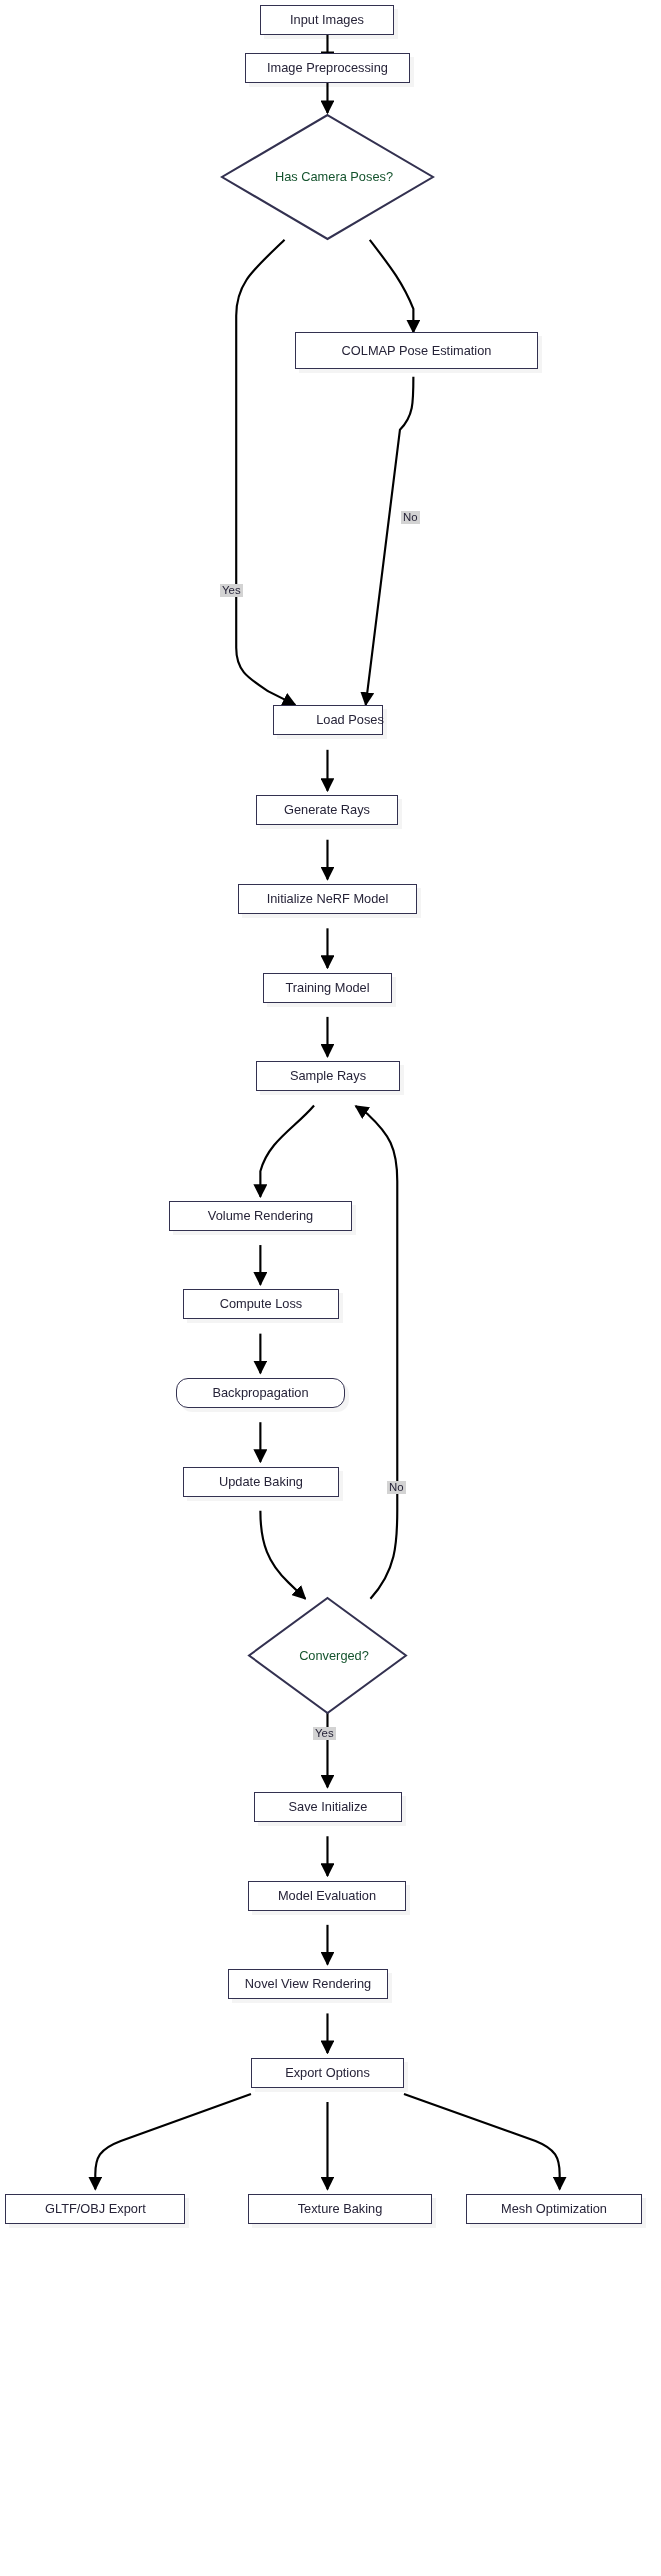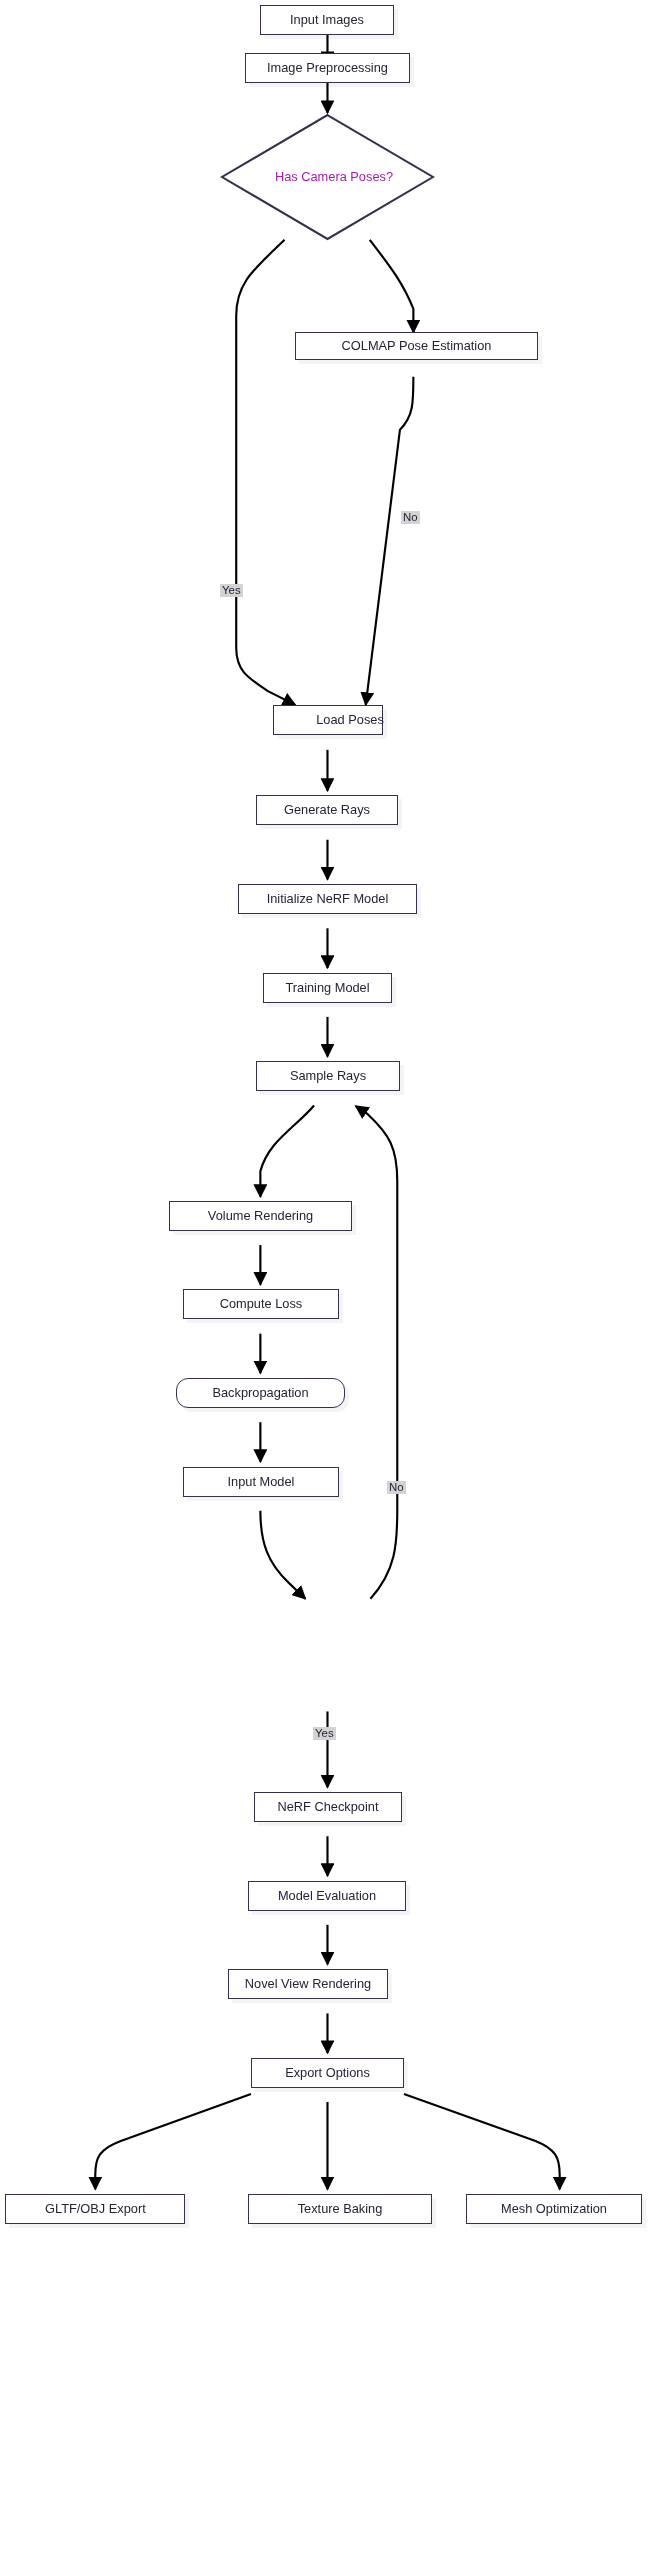--- a/index.html
+++ b/index.html
@@ -46,21 +46,21 @@
     position:absolute;
     top:0;left:0;
     width:100%;
     height:100%;
     z-index:1;
   }
   .diamond-label{
     position:relative;
     z-index:2;
     font-size:12.8px;
-    color:#a21caf;
+    color:#14532d;
     margin-left:13px;
   }
   .edge-label{
     position:absolute;
     background:#d3d3d3;
     color:#262338;
     font-size:11.4px;
     line-height:1.15;
     padding:0 2px;
     z-index:4;
@@ -130,42 +130,48 @@
 
   <div class="node" style="left:245px;top:53px;width:165px;height:29.5px;">Image Preprocessing</div>
 
   <div class="node diamond" style="left:220px;top:113px;width:215px;height:128px;">
     <svg class="diamond-shape" viewBox="0 0 320 190" preserveAspectRatio="none">
       <polygon points="160,3 317,95 160,187 3,95" fill="#ffffff" stroke="#333150" stroke-width="3"></polygon>
     </svg>
     <span class="diamond-label">Has Camera Poses?</span>
   </div>
 
-  <div class="node" style="left:295px;top:332px;width:243px;height:28px;">COLMAP Pose Estimation</div>
+  <div class="node" style="left:295px;top:332px;width:243px;height:37px;">COLMAP Pose Estimation</div>
 
   <div class="node" style="left:273px;top:705px;width:110px;height:29.5px;padding-left:44px;">Load Poses</div>
 
   <div class="node" style="left:256px;top:795px;width:142px;height:29.5px;">Generate Rays</div>
 
   <div class="node" style="left:238px;top:884px;width:179px;height:29.5px;">Initialize NeRF Model</div>
 
   <div class="node" style="left:263px;top:973px;width:129px;height:29.5px;">Training Model</div>
 
   <div class="node" style="left:256px;top:1061px;width:144px;height:29.5px;">Sample Rays</div>
 
   <div class="node" style="left:169px;top:1201px;width:183px;height:29.5px;">Volume Rendering</div>
 
   <div class="node" style="left:183px;top:1289px;width:156px;height:29.5px;">Compute Loss</div>
 
   <div class="node" style="left:176px;top:1378px;width:169px;height:29.5px;border-radius:12px;">Backpropagation</div>
 
-  <div class="node" style="left:183px;top:1467px;width:156px;height:29.5px;">Input Model</div>
+  <div class="node" style="left:183px;top:1467px;width:156px;height:29.5px;">Update Baking</div>
 
+  <div class="node diamond" style="left:247px;top:1596px;width:161px;height:119px;">
+    <svg class="diamond-shape" viewBox="0 0 240 178" preserveAspectRatio="none">
+      <polygon points="120,3 237,89 120,175 3,89" fill="#ffffff" stroke="#333150" stroke-width="3"></polygon>
+    </svg>
+    <span class="diamond-label">Converged?</span>
+  </div>
 
-  <div class="node" style="left:254px;top:1792px;width:148px;height:29.5px;">NeRF Checkpoint</div>
+  <div class="node" style="left:254px;top:1792px;width:148px;height:29.5px;">Save Initialize</div>
 
   <div class="node" style="left:248px;top:1881px;width:158px;height:29.5px;">Model Evaluation</div>
 
   <div class="node" style="left:228px;top:1969px;width:160px;height:29.5px;">Novel View Rendering</div>
 
   <div class="node" style="left:251px;top:2058px;width:153px;height:29.5px;">Export Options</div>
 
   <div class="node" style="left:5.4px;top:2194px;width:180px;height:29.5px;">GLTF/OBJ Export</div>
 
   <div class="node" style="left:248px;top:2194px;width:184px;height:29.5px;">Texture Baking</div>

